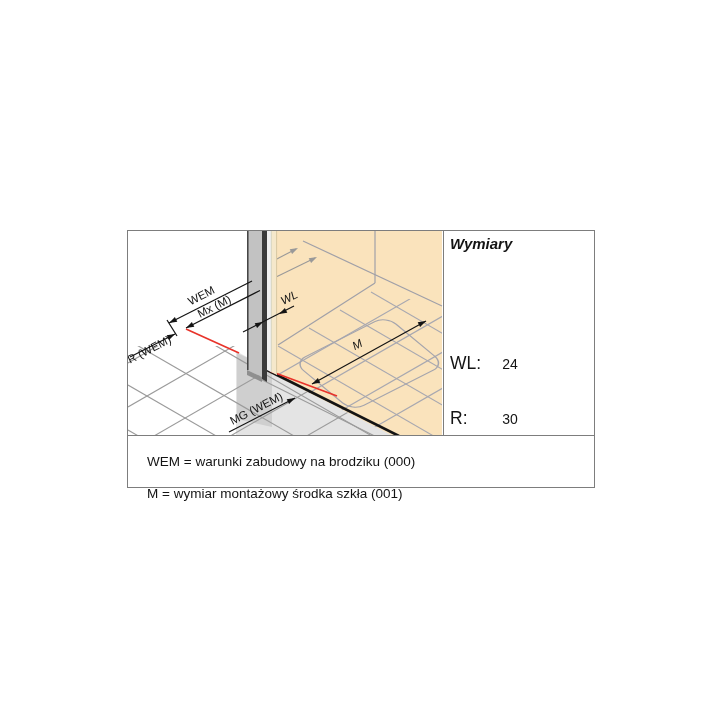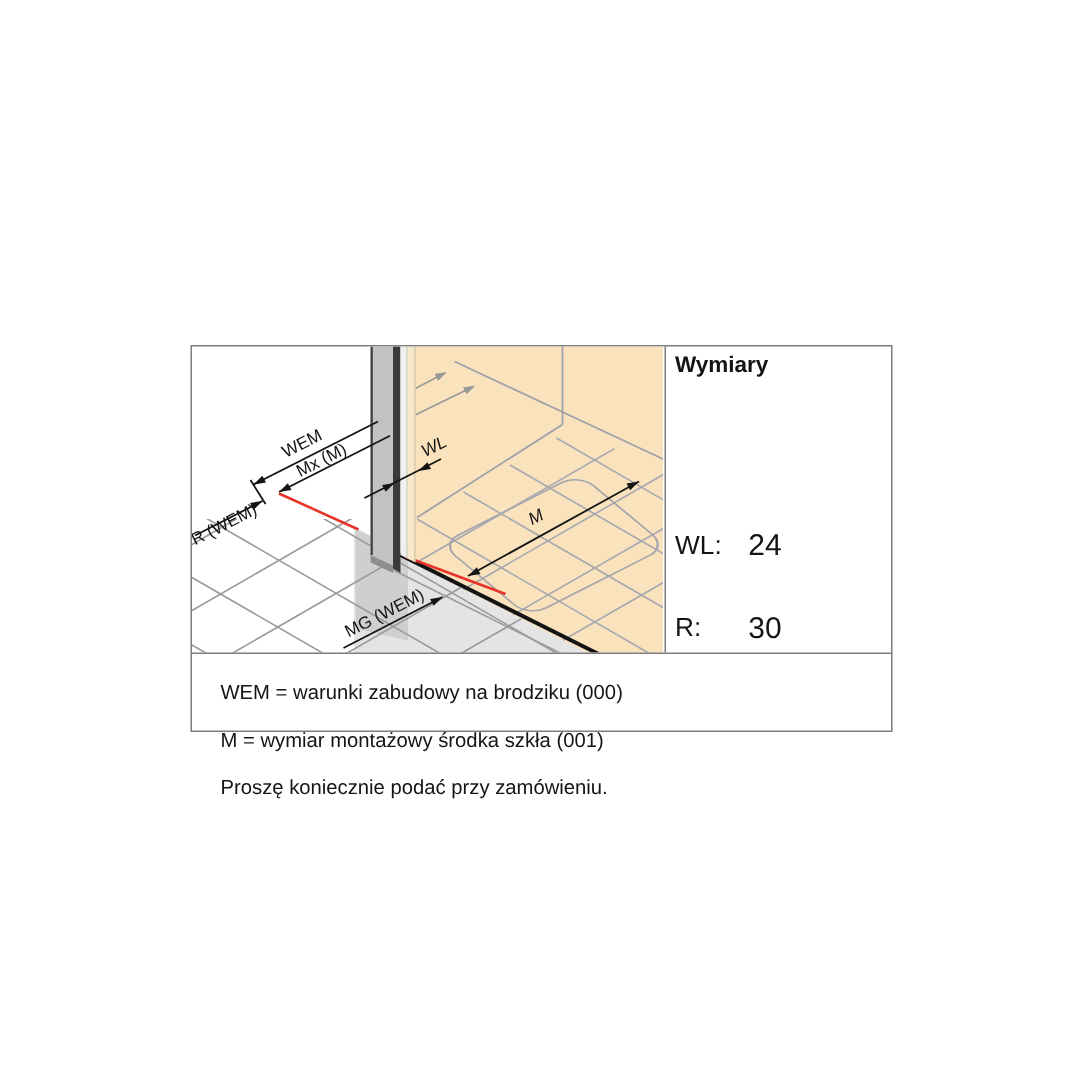--- a/index.html
+++ b/index.html
@@ -5,26 +5,26 @@
   html,body{margin:0;padding:0;background:#fff;}
   .page{position:relative;width:720px;height:720px;background:#fff;
         font-family:"Liberation Sans",sans-serif;color:#141414;overflow:hidden;}
   .box{position:absolute;left:127px;top:230px;width:466px;height:256px;
        border:1px solid #7d7d7d;background:#fff;}
   .content{position:absolute;left:0;top:0;width:100%;height:204px;}
   .diagram{position:absolute;left:0;top:0;width:315px;height:204px;}
   .diagram svg{display:block;}
   .dim-panel{position:absolute;left:315px;top:0;width:150px;height:204px;
        border-left:1px solid #7d7d7d;}
-  .panel-title{margin:4px 0 0 6px;font-size:15px;font-weight:bold;}
+  .panel-title{margin:4px 0 0 6px;font-size:15px;font-weight:bold;font-style:italic;}
   .rows{position:absolute;left:6px;top:87px;right:2px;}
   .row{position:relative;height:20.4px;margin-top:35px;}
   .row .lbl{font-size:17.5px;line-height:20.4px;}
   .row .val{position:absolute;left:30px;top:3px;width:60px;
-            text-align:center;font-size:20px;line-height:17px;}
+            text-align:center;font-size:14px;line-height:17px;}
   .footer{position:absolute;left:0;right:0;top:204px;bottom:0;
           border-top:1px solid #7d7d7d;padding:2px 0 0 3px;
           font-size:13.5px;line-height:15.7px;}
   .footer p{margin:16px;}
   svg text{font-family:"Liberation Sans",sans-serif;font-size:11.5px;fill:#141414;}
   svg text.it{font-style:italic;}
 </style>
 </head>
 <body>
 
@@ -157,16 +157,15 @@
             <span class="lbl">R:</span>
             <span class="val">30</span>
           </div>
         </div>
       </div>
     </div>
 
     <div class="footer">
       <p>WEM = warunki zabudowy na brodziku (000)</p>
       <p>M = wymiar montażowy środka szkła (001)</p>
-      <p>Proszę koniecznie podać przy zamówieniu.</p>
     </div>
   </div>
 </div>
 
 </body></html>

